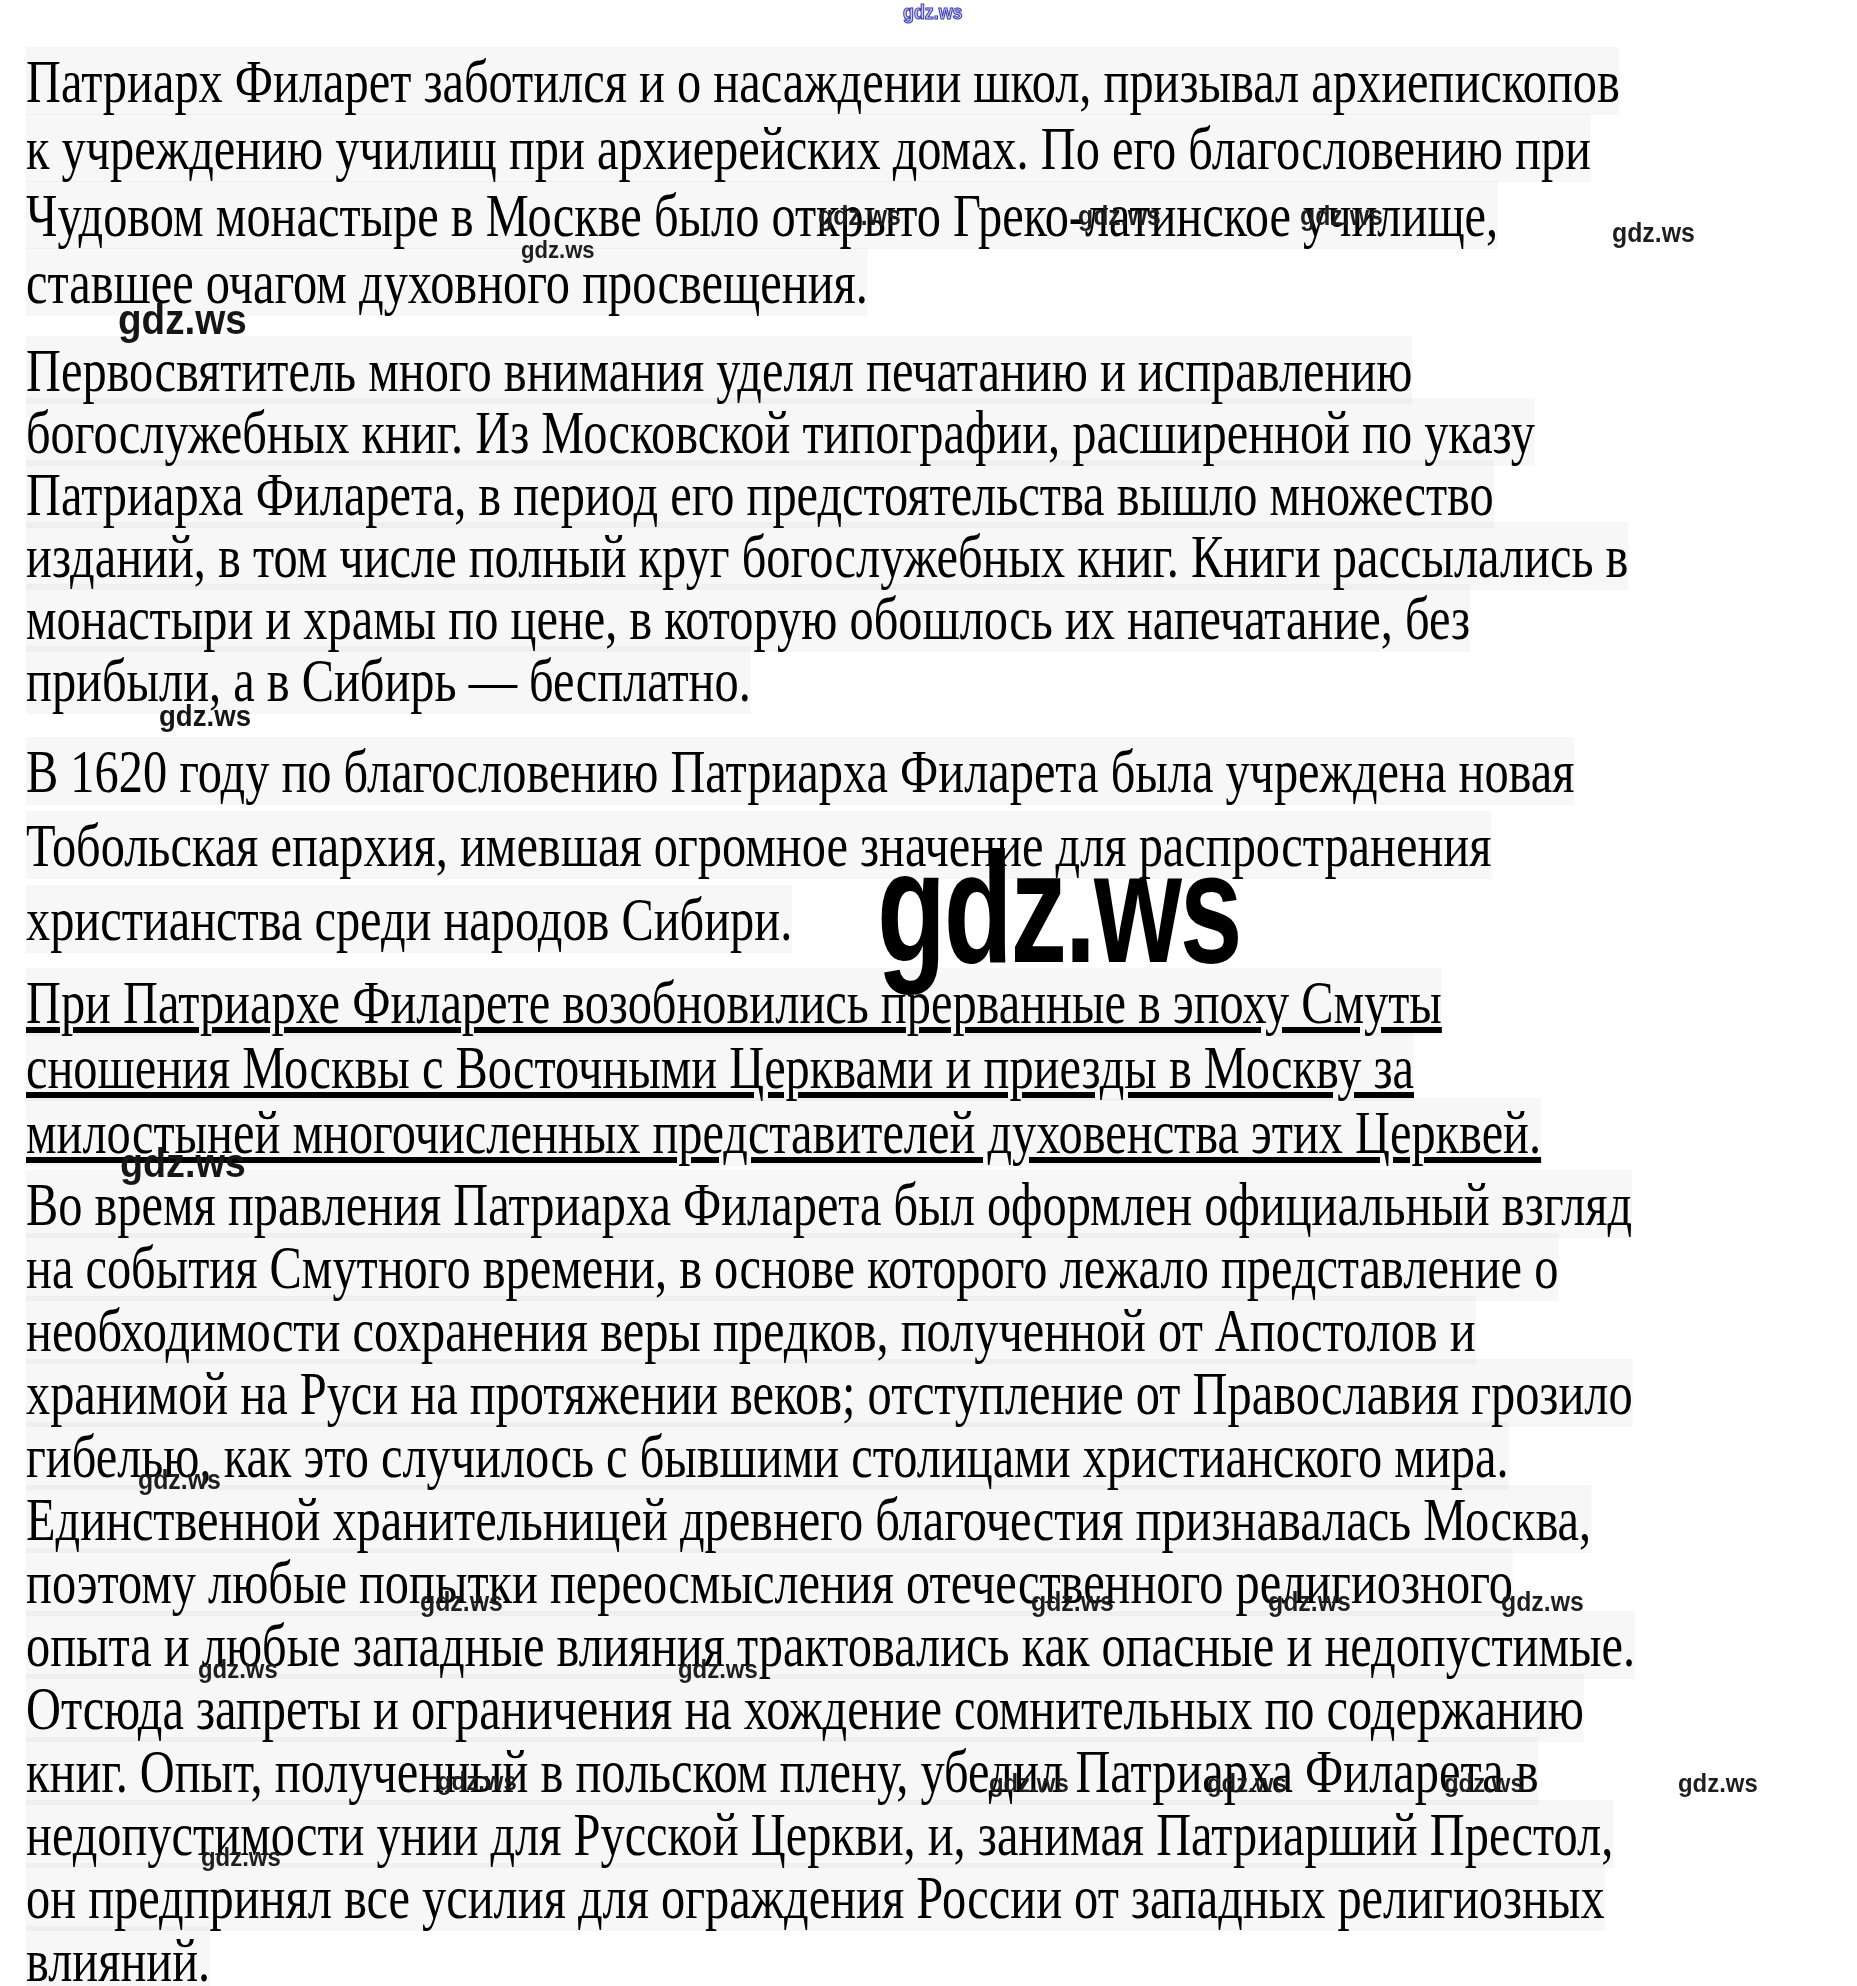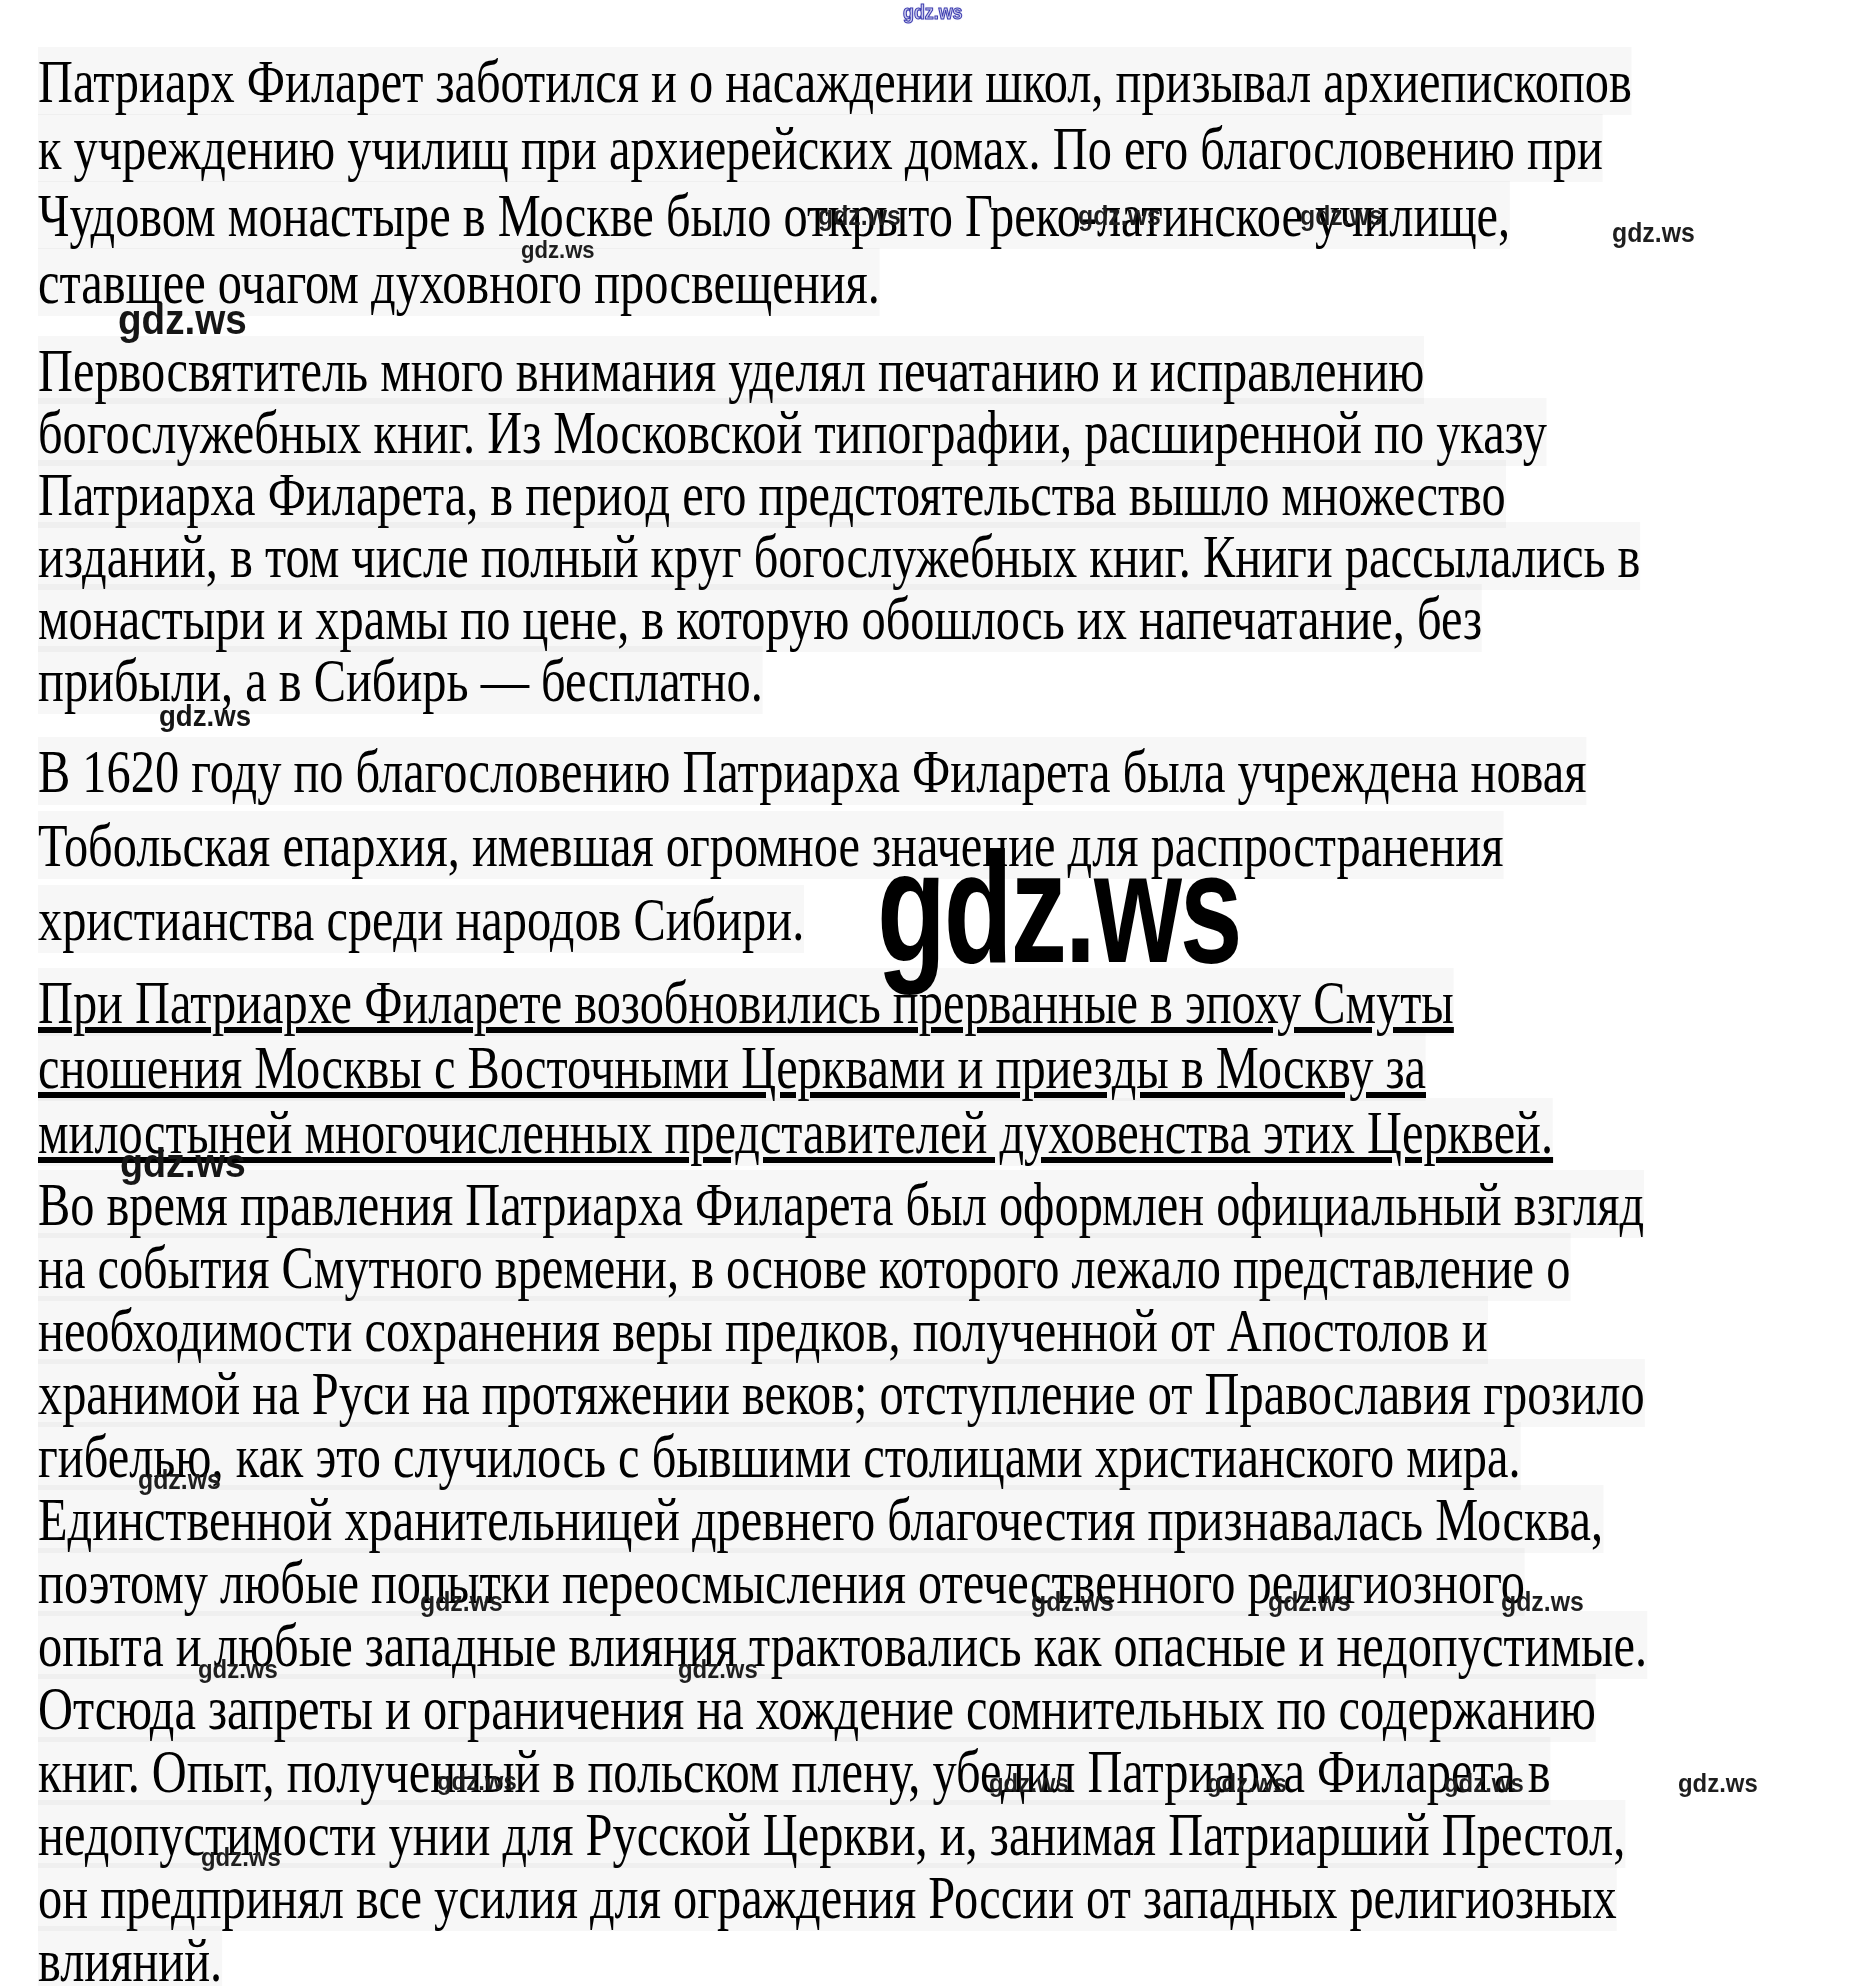--- a/index.html
+++ b/index.html
@@ -9,21 +9,21 @@
     background: #ffffff;
     position: relative;
     overflow: hidden;
     font-family: "Liberation Serif", serif;
   }
   .page {
     position: absolute; inset: 0;
     background: #ffffff;
   }
   
-  .para { position: absolute; left: 26px; right: 0; margin-left: 12px; }
+  .para { position: absolute; left: 26px; right: 0; }
   .tline {
     white-space: nowrap;
     color: #000000;
     transform: scaleX(0.78);
     transform-origin: 0 0;
     font-weight: 400;
   }
   .tline > span {
     background: rgba(110,110,110,0.055); 
     box-decoration-break: clone;

